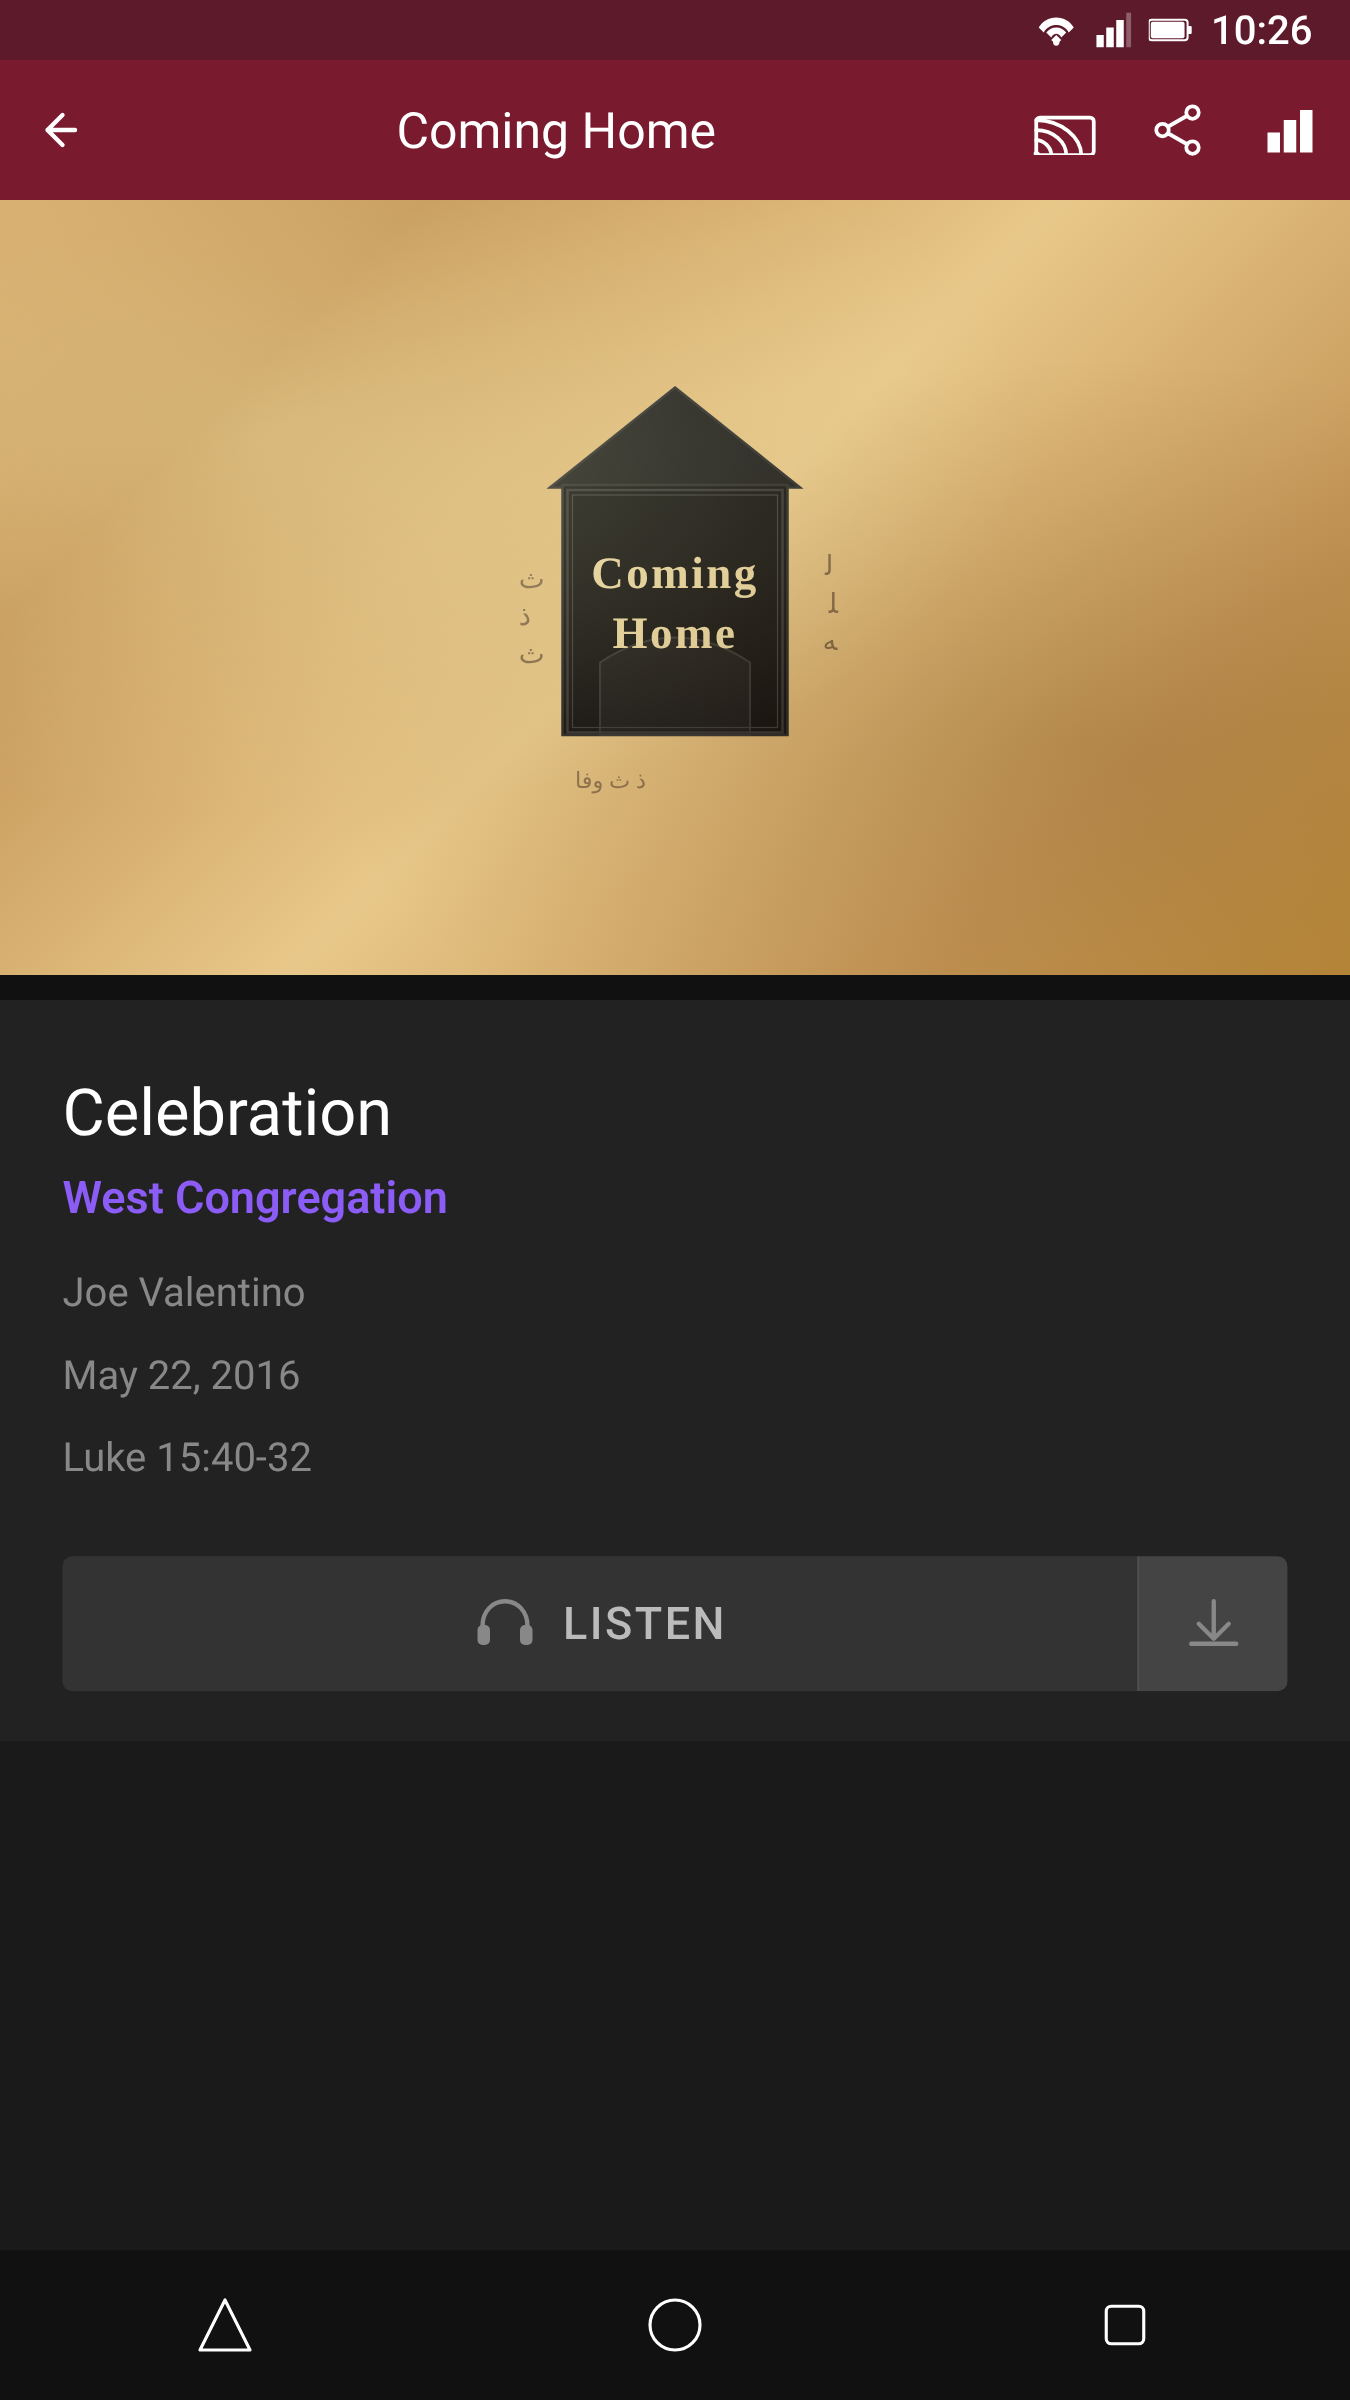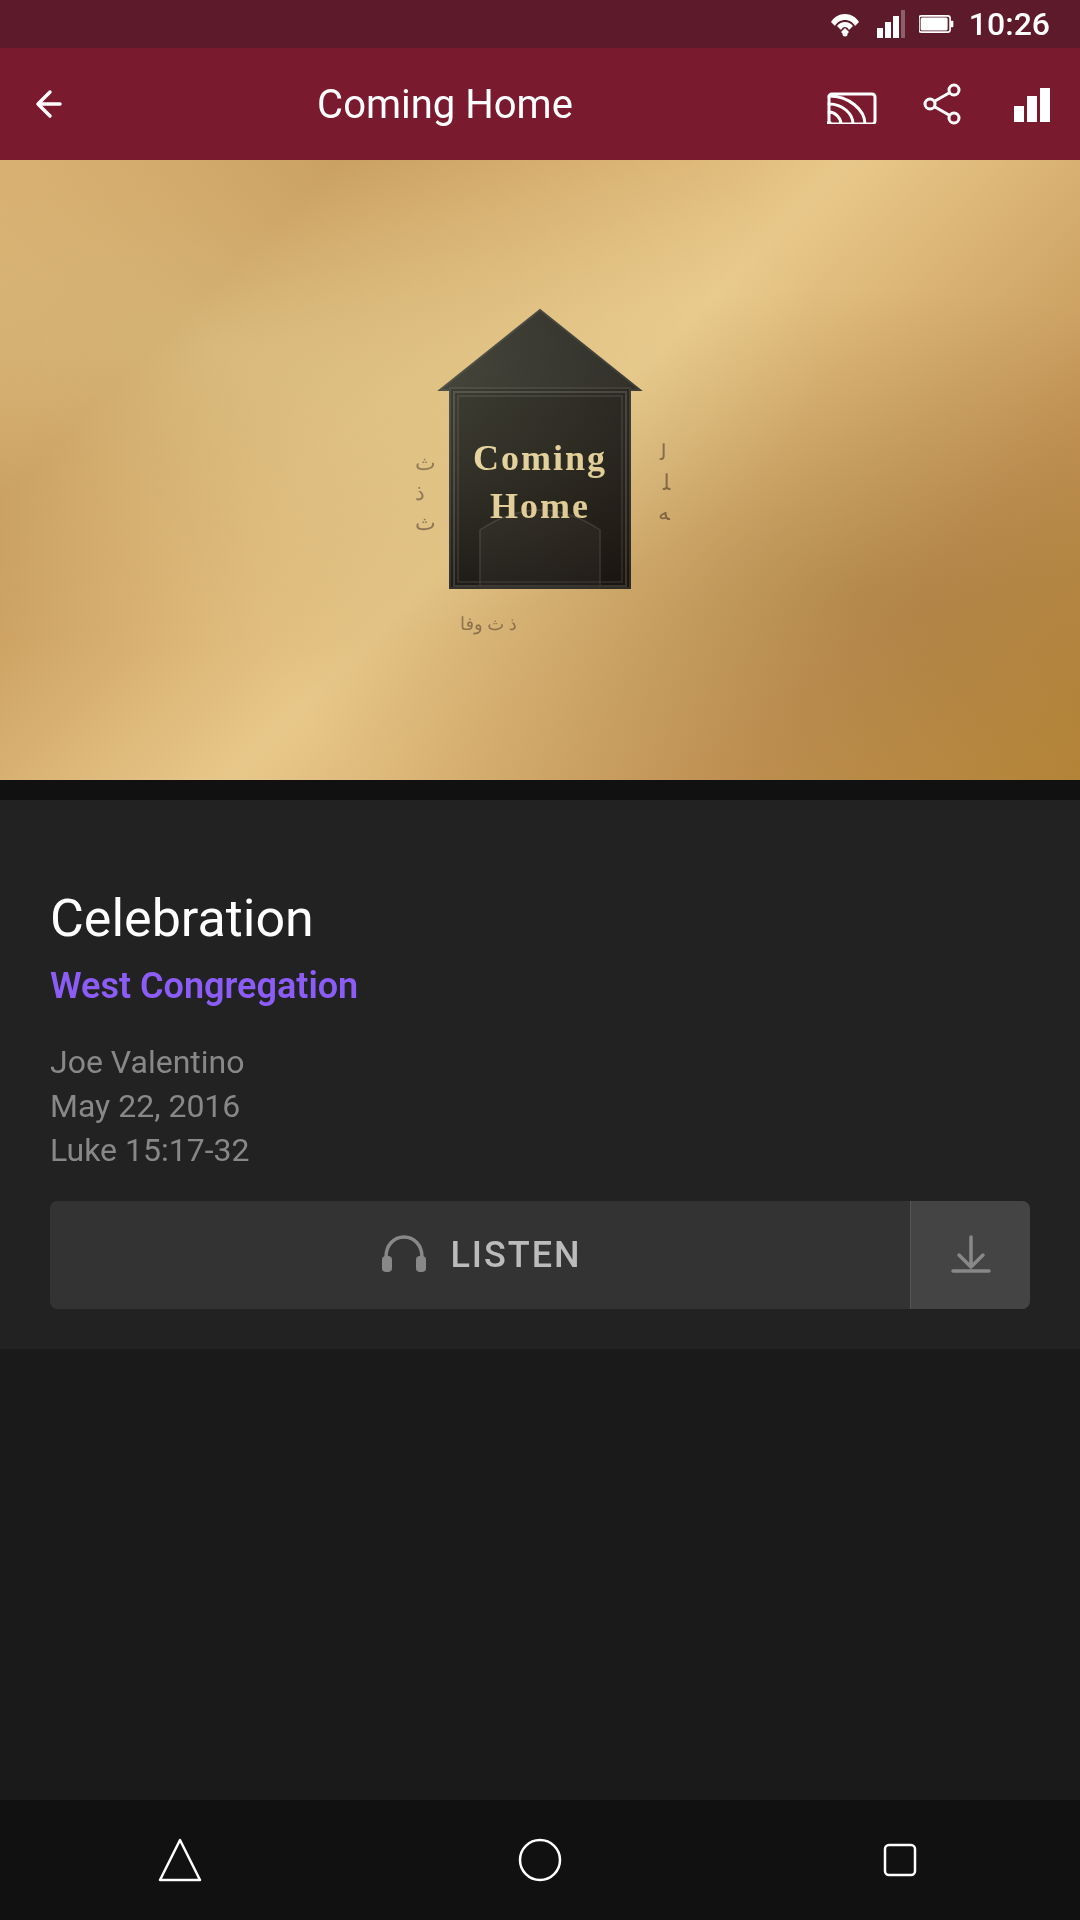--- a/index.html
+++ b/index.html
@@ -131,35 +131,34 @@
       width: 100%;
       background: #222222;
       padding: 60px 50px 40px 50px;
     }
 
     .sermon-title {
       color: #ffffff;
       font-size: 52px;
       font-weight: 400;
       margin-bottom: 16px;
-      margin-top: 28px;
     }
 
     .church-name {
       color: #8b5cf6;
       font-size: 36px;
       font-weight: 600;
       margin-bottom: 36px;
     }
 
     .sermon-meta {
       display: flex;
       flex-direction: column;
-      gap: 6px;
-      margin-bottom: 32px;
+      gap: 28px;
+      margin-bottom: 60px;
     }
 
     .sermon-meta-item {
       color: #888888;
       font-size: 32px;
     }
 
     
     .listen-container {
       width: 100%;
@@ -333,21 +332,21 @@
 
 <div class="dark-band"></div>
 
 <div class="content-area">
   <h1 class="sermon-title">Celebration</h1>
   <p class="church-name">West Congregation</p>
 
   <div class="sermon-meta">
     <span class="sermon-meta-item">Joe Valentino</span>
     <span class="sermon-meta-item">May 22, 2016</span>
-    <span class="sermon-meta-item">Luke 15:17-32</span>
+    <span class="sermon-meta-item">Luke 15:40-32</span>
   </div>
 
   <div class="listen-container">
     <div class="listen-button">
 
       <svg width="52" height="52" viewBox="0 0 52 52">
         <path d="M8 28 C8 16 16 8 26 8 C36 8 44 16 44 28" stroke="#888" stroke-width="3.5" fill="none" stroke-linecap="round"></path>
         <rect x="4" y="27" width="10" height="16" rx="4" fill="#888"></rect>
         <rect x="38" y="27" width="10" height="16" rx="4" fill="#888"></rect>
       </svg>

